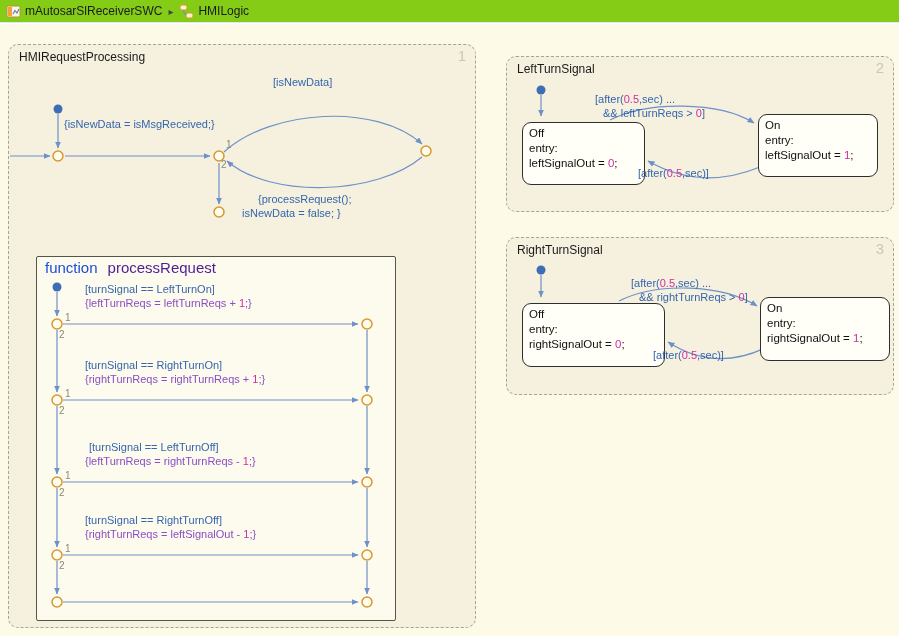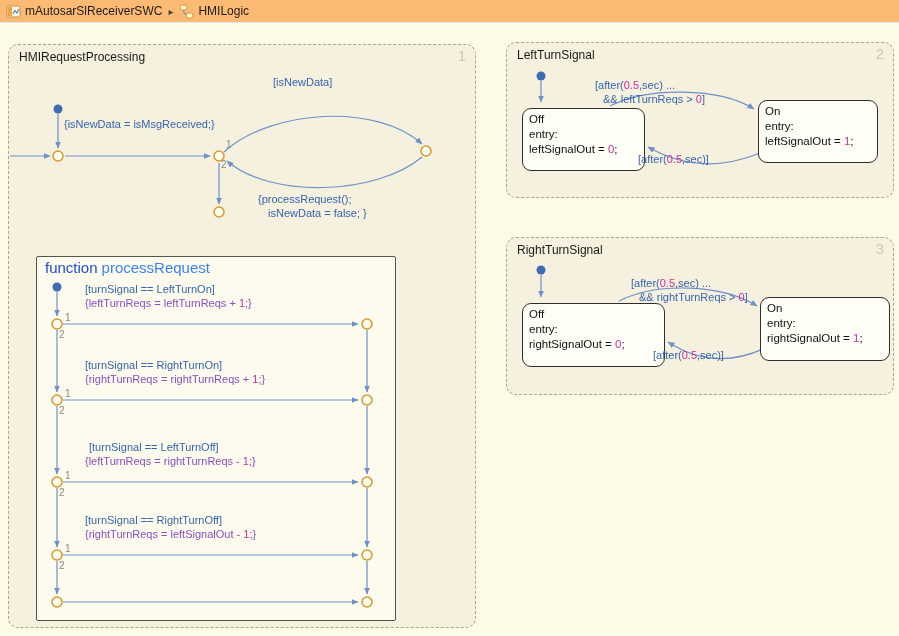--- a/index.html
+++ b/index.html
@@ -3,21 +3,21 @@
 <meta charset="utf-8">
 <style>
   * { box-sizing: border-box; }
   html,body { margin:0; padding:0; }
   body {
     width:899px; height:636px; position:relative; overflow:hidden;
     font-family:"Liberation Sans", sans-serif; background:#ffffff;
   }
   .topbar {
     position:absolute; top:0; left:0; width:899px; height:23px;
-    background:#fdba74; border-bottom:1px solid #dfe6ee;
+    background:#84cc16; border-bottom:1px solid #dfe6ee;
     display:flex; align-items:center; gap:5px; padding-left:6px;
     font-size:12px; color:#1c1c1c;
   }
   .crumb { display:flex; align-items:center; gap:4px; cursor:default; }
   .sep { font-size:10px; color:#444; padding:0 1px; }
   .canvas {
     position:absolute; top:24px; left:0; width:899px; height:612px;
     background:#fdfae7;
   }
   .region {
@@ -36,21 +36,21 @@
     position:absolute; border:1.3px solid #2e2e2e; border-radius:9px;
     background:#fffef7; font-size:11.5px; color:#111; padding:3px 6px;
     line-height:15px; white-space:nowrap;
   }
   .func {
     position:absolute; border:1px solid #55554a; border-radius:2px;
     background:#fdfbee;
   }
   .func-title { position:absolute; top:2px; left:8px; font-size:15px; white-space:nowrap; }
   .func-kw { color:#1d4ed8; }
-  .func-name { color:#3b82f6; margin-left:4px; }
+  .func-name { color:#4c1d95; margin-left:10px; }
   svg path.tr { fill:none; stroke:#6e91c8; stroke-width:1.2; }
   svg circle.junction { fill:#fffdf0; stroke:#d8982e; stroke-width:1.5; }
   svg circle.initdot { fill:#3d6eb4; }
 </style>
 </head>
 <body>
 
 <div class="topbar">
   <span class="crumb">
     <svg width="15" height="15" viewBox="0 0 15 15">
@@ -93,21 +93,21 @@
       <circle class="junction" cx="210" cy="167" r="5"></circle>
     </svg>
     <div class="region-title">HMIRequestProcessing</div>
     <div class="badge">1</div>
 
     <div class="tlabel cond" style="left:55px; top:73px;">{isNewData = isMsgReceived;}</div>
     <div class="tlabel cond" style="left:264px; top:31px;">[isNewData]</div>
     <div class="jnum" style="left:217px; top:95px;">1</div>
     <div class="jnum" style="left:212px; top:115px;">2</div>
     <div class="tlabel cond" style="left:249px; top:148px;">{processRequest();</div>
-    <div class="tlabel cond" style="left:259px; top:162px;">isNewData = false; }</div>
+    <div class="tlabel cond" style="left:233px; top:162px;">isNewData = false; }</div>
 
     <div class="func" style="left:27px; top:211px; width:360px; height:365px;">
       <svg class="svg-layer" width="360" height="365">
         <defs>
           <marker id="arr2" markerWidth="8" markerHeight="8" refX="6.5" refY="3" orient="auto" markerUnits="userSpaceOnUse">
             <path d="M0,0 L7,3 L0,6 Z" fill="#6e91c8"></path>
           </marker>
         </defs>
         <circle class="initdot" cx="20" cy="30" r="4.5"></circle>
         <path class="tr" d="M20,35 L20,59" marker-end="url(#arr2)"></path>
@@ -158,21 +158,21 @@
       <div class="jnum" style="left:28px; top:214px;">1</div>
       <div class="jnum" style="left:22px; top:231px;">2</div>
 
       <div class="tlabel cond" style="left:48px; top:257px;">[turnSignal == RightTurnOff]</div>
       <div class="tlabel act" style="left:48px; top:271px;"><span>{rightTurnReqs = leftSignalOut - </span><span class="num">1</span><span>;}</span></div>
       <div class="jnum" style="left:28px; top:287px;">1</div>
       <div class="jnum" style="left:22px; top:304px;">2</div>
     </div>
   </div>
 
-  <div class="region" style="left:506px; top:18px; width:388px; height:156px;">
+  <div class="region" style="left:506px; top:32px; width:388px; height:156px;">
     <svg class="svg-layer" width="388" height="156">
       <defs>
         <marker id="arr3" markerWidth="8" markerHeight="8" refX="6.5" refY="3" orient="auto" markerUnits="userSpaceOnUse">
           <path d="M0,0 L7,3 L0,6 Z" fill="#6e91c8"></path>
         </marker>
       </defs>
       <circle class="initdot" cx="34" cy="33" r="4.5"></circle>
       <path class="tr" d="M34,38 L34,59" marker-end="url(#arr3)"></path>
       <path class="tr" d="M103,63 C140,44 212,44 247,66" marker-end="url(#arr3)"></path>
       <path class="tr" d="M253,110 C214,126 176,124 141,104" marker-end="url(#arr3)"></path>

